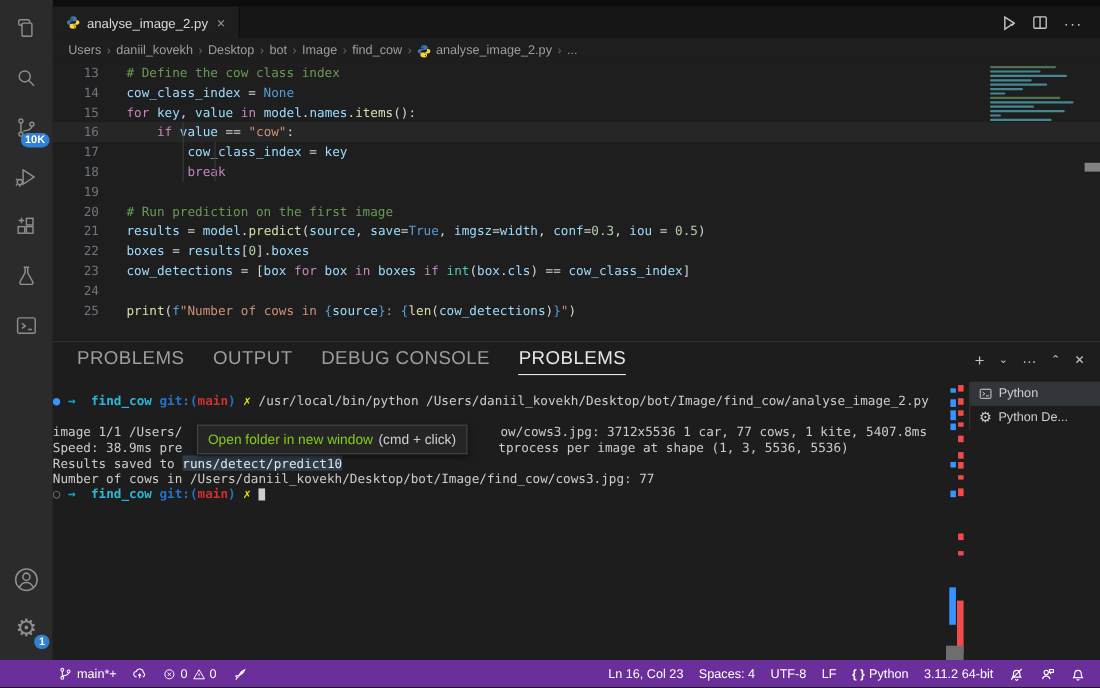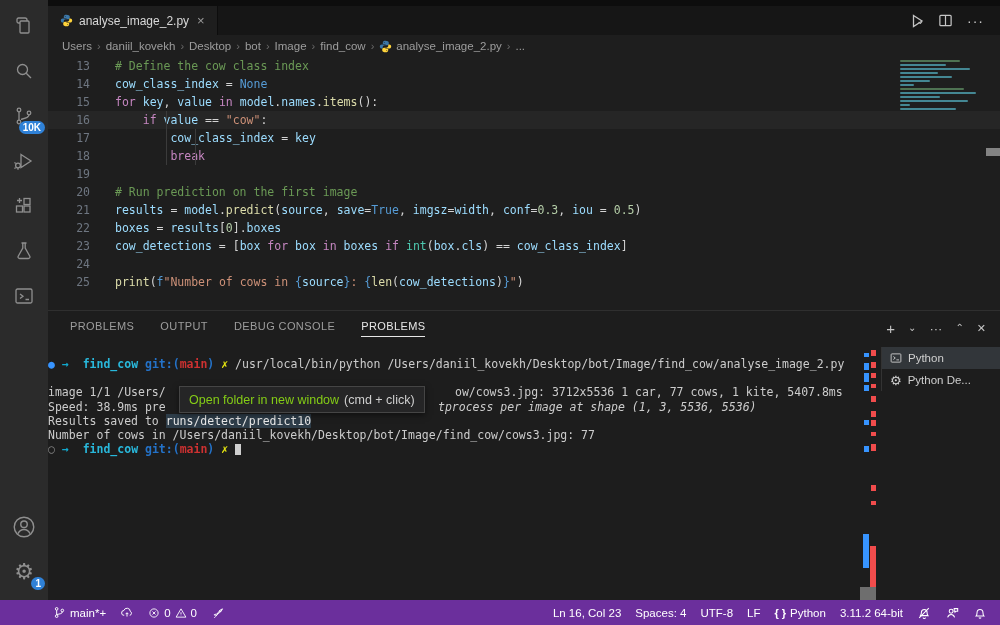--- a/index.html
+++ b/index.html
@@ -43,21 +43,21 @@
   .cm{color:#6a9955}.kw{color:#c586c0}.vr{color:#9cdcfe}.cs{color:#569cd6}.st{color:#ce9178}
   .nm{color:#b5cea8}.fn{color:#dcdcaa}.bi{color:#4ec9b0}.pl{color:#d4d4d4}.br{color:#569cd6}
   .iguide{position:absolute;width:1px;background:#3b3b3b;}
   
   #minimap{position:absolute;left:852px;top:3px;width:100px;}
   #minimap .mrow{height:2px;margin-bottom:2px;border-radius:1px;opacity:.85;}
   #edthumb{position:absolute;right:0;top:91px;width:14px;height:8px;background:rgba(255,255,255,.45);}
   
   #panel{position:absolute;left:48px;top:310px;right:0;height:290px;background:#1d1d1d;border-top:1px solid #2f2f2f;box-sizing:border-box;}
   #paneltabs{display:flex;align-items:center;height:34px;padding-left:22px;gap:26px;}
-  .ptab{font-size:11px;letter-spacing:.4px;color:#9d9d9d;padding-bottom:4px;border-bottom:1px solid transparent;}
+  .ptab{font-size:17px;letter-spacing:.4px;color:#9d9d9d;padding-bottom:4px;border-bottom:1px solid transparent;}
   .ptab.active{color:#e7e7e7;border-bottom-color:#e7e7e7;}
   #panelactions{margin-left:auto;display:flex;align-items:center;gap:13px;padding-right:14px;color:#c5c5c5;font-size:13px;}
   #panelactions .pa{line-height:1}
   
   #terminal{position:absolute;left:0;top:34px;width:812px;height:256px;padding-top:12px;box-sizing:border-box;
             font-family:"DejaVu Sans Mono","Liberation Mono",monospace;font-size:11.5px;color:#cccccc;}
   .tline{position:relative;height:14.2px;line-height:14.2px;white-space:pre;}
   .dot{color:#3794ff}.ring{color:#7d7d7d}.arr{color:#11a8cd;font-weight:bold}
   .dir{color:#29b8db;font-weight:bold}.gb{color:#2472c8;font-weight:bold}.gr{color:#cd3131;font-weight:bold}
   .yx{color:#e5e510;font-weight:bold}.tpl{color:#cccccc}
@@ -274,21 +274,21 @@
         <span class="pa" style="font-size:10px">⌃</span>
         <span class="pa" style="font-size:11px">✕</span>
       </div>
     </div>
 
     <div id="terminal">
       <div id="tlines">
           <div class="tline"><span class="dot">●</span><span class="tpl"> </span><span class="arr">→</span><span class="tpl">  </span><span class="dir">find_cow</span><span class="tpl"> </span><span class="gb">git:(</span><span class="gr">main</span><span class="gb">)</span><span class="tpl"> </span><span class="yx">✗</span><span class="tpl"> /usr/local/bin/python /Users/daniil_kovekh/Desktop/bot/Image/find_cow/analyse_image_2.py</span></div>
           <div class="tline"></div>
           <div class="tline"><span class="tpl">image 1/1 /Users/</span><span class="tpl" style="position: absolute; left: 407px;">ow/cows3.jpg: 3712x5536 1 car, 77 cows, 1 kite, 5407.8ms</span></div>
-          <div class="tline"><span class="tpl">Speed: 38.9ms pre</span><span class="tpl" style="position: absolute; left: 390px; font-style: italic;">tprocess per image at shape (1, 3, 5536, 5536)</span></div>
+          <div class="tline"><span class="tpl">Speed: 38.9ms pre</span><span class="tpl" style="position: absolute; left: 405px;">tprocess per image at shape (1, 3, 5536, 5536)</span></div>
           <div class="tline"><span class="tpl">Results saved to </span><span class="tlink">runs/detect/predict10</span></div>
           <div class="tline"><span class="tpl">Number of cows in /Users/daniil_kovekh/Desktop/bot/Image/find_cow/cows3.jpg: 77</span></div>
           <div class="tline"><span class="ring">○</span><span class="tpl"> </span><span class="arr">→</span><span class="tpl">  </span><span class="dir">find_cow</span><span class="tpl"> </span><span class="gb">git:(</span><span class="gr">main</span><span class="gb">)</span><span class="tpl"> </span><span class="yx">✗</span><span class="tpl"> </span><span class="cur"></span></div>
         </div>
       <div id="tooltip">
         <span class="link">Open folder in new window</span>
         <span class="hint">(cmd + click)</span>
       </div>
     </div>
 

